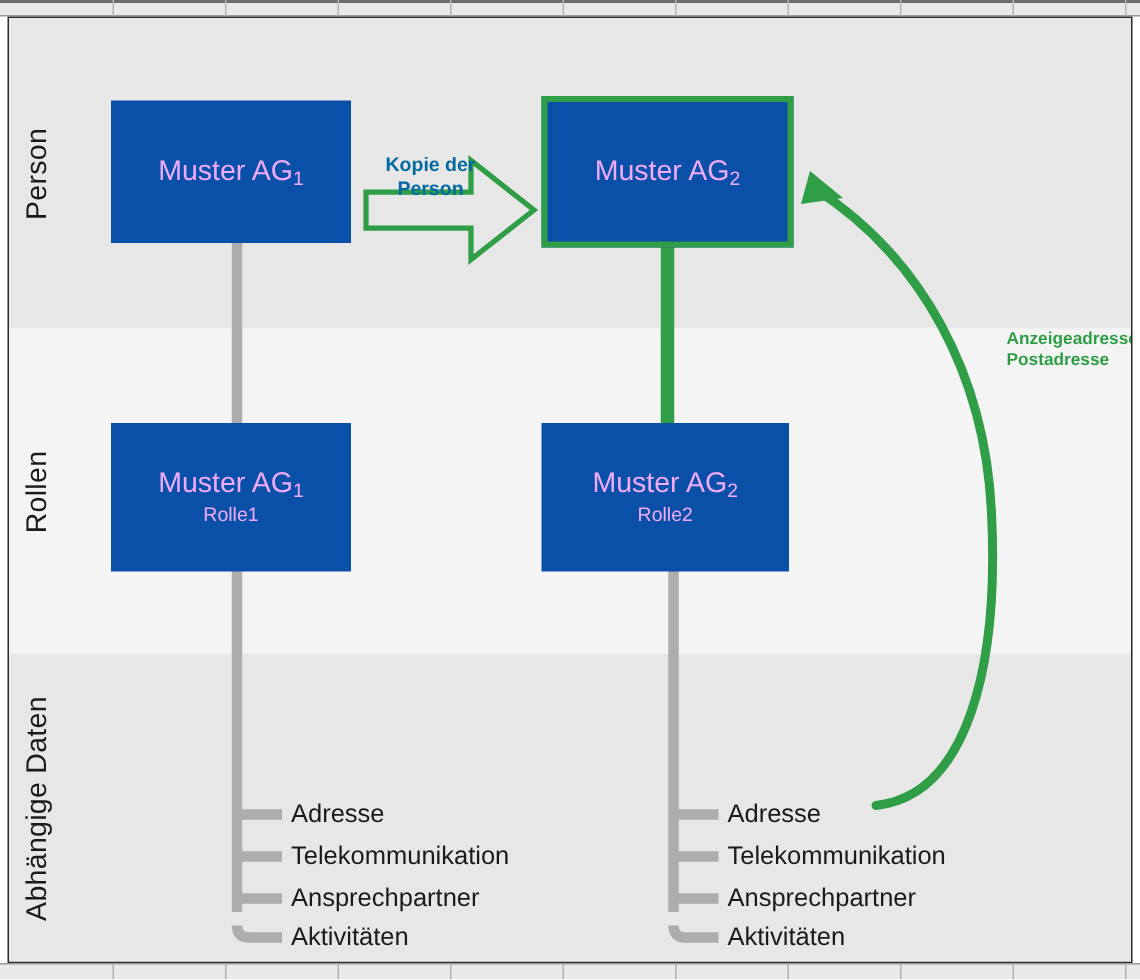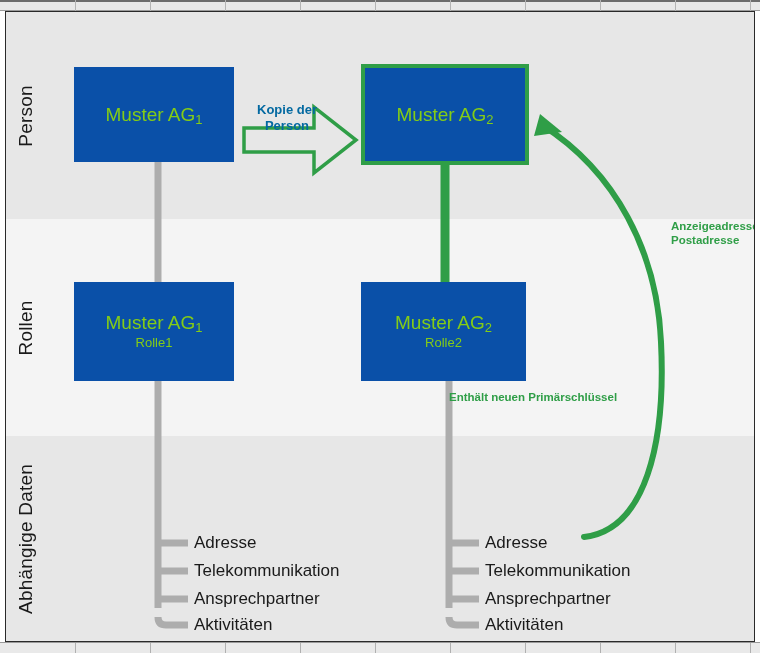--- a/index.html
+++ b/index.html
@@ -87,21 +87,21 @@
     left:0; top:0;
     width:750px; height:631px;
     overflow:visible;
   }
 
   
   .box{
     position:absolute;
     box-sizing:border-box;
     background:#0a50a8;
-    color:#84cc16;
+    color:#f0abfc;
     display:flex;
     flex-direction:column;
     align-items:center;
     justify-content:center;
     text-align:center;
     line-height:1.15;
   }
   .box .title{
     font-size:19px;
     white-space:nowrap;
@@ -248,21 +248,20 @@
     <div class="annot" id="annot-kopie">
       <div>Kopie der</div>
       <div>Person</div>
     </div>
 
     <div class="annot" id="annot-anzeige">
       <div>Anzeigeadresse</div>
       <div>Postadresse</div>
     </div>
 
-    <div class="annot" id="annot-primaer">Enthält neuen Primärschlüssel</div>
 
     <div class="data-item" style="left:188px; top:521px">Adresse</div>
     <div class="data-item" style="left:188px; top:549px">Telekommunikation</div>
     <div class="data-item" style="left:188px; top:577px">Ansprechpartner</div>
     <div class="data-item" style="left:188px; top:603px">Aktivitäten</div>
 
     <div class="data-item" style="left:479px; top:521px">Adresse</div>
     <div class="data-item" style="left:479px; top:549px">Telekommunikation</div>
     <div class="data-item" style="left:479px; top:577px">Ansprechpartner</div>
     <div class="data-item" style="left:479px; top:603px">Aktivitäten</div>

